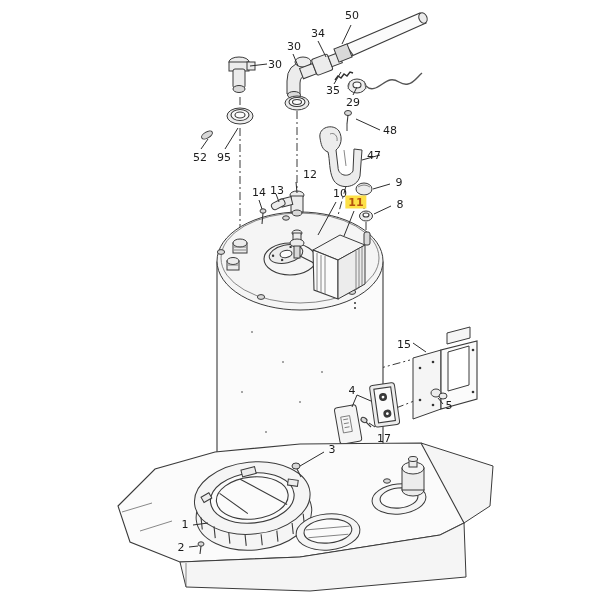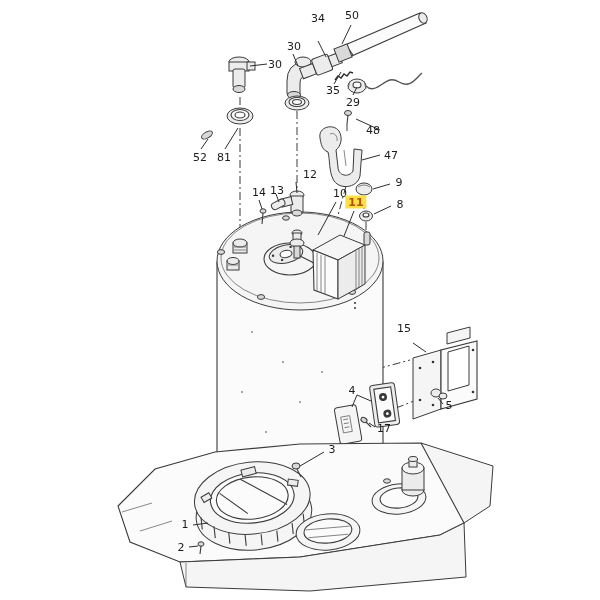--- a/index.html
+++ b/index.html
@@ -304,36 +304,36 @@
       <path class="leader" d="M357 395 L371 401 M357 395 L352 407"></path>
       <path class="leader" d="M375 427 L369 423"></path>
       <path class="leader" d="M443 404 L438 398"></path>
       <path class="leader" d="M324 452 L300 466"></path>
       <path class="leader" d="M193 525 L208 523"></path>
       <path class="leader" d="M189 547 L198 546"></path>
     </g>
   </svg>
 
   <div class="callout" style="left:352px;top:15px">50</div>
-  <div class="callout" style="left:318px;top:18px">34</div>
+  <div class="callout" style="left:318px;top:33px">34</div>
   <div class="callout" style="left:294px;top:46px">30</div>
   <div class="callout" style="left:275px;top:64px">30</div>
   <div class="callout" style="left:333px;top:90px">35</div>
   <div class="callout" style="left:353px;top:102px">29</div>
-  <div class="callout" style="left:373px;top:130px">48</div>
-  <div class="callout" style="left:391px;top:155px">47</div>
+  <div class="callout" style="left:390px;top:130px">48</div>
+  <div class="callout" style="left:374px;top:155px">47</div>
   <div class="callout" style="left:200px;top:157px">52</div>
-  <div class="callout" style="left:224px;top:157px">81</div>
+  <div class="callout" style="left:224px;top:157px">95</div>
   <div class="callout" style="left:310px;top:174px">12</div>
   <div class="callout" style="left:277px;top:190px">13</div>
   <div class="callout" style="left:259px;top:192px">14</div>
   <div class="callout" style="left:340px;top:193px">10</div>
   <div class="callout hl" style="left:356px;top:202px">11</div>
   <div class="callout" style="left:399px;top:182px">9</div>
   <div class="callout" style="left:400px;top:204px">8</div>
-  <div class="callout" style="left:404px;top:328px">15</div>
+  <div class="callout" style="left:404px;top:344px">15</div>
   <div class="callout" style="left:352px;top:390px">4</div>
-  <div class="callout" style="left:384px;top:428px">17</div>
+  <div class="callout" style="left:384px;top:438px">17</div>
   <div class="callout" style="left:449px;top:405px">5</div>
   <div class="callout" style="left:332px;top:449px">3</div>
   <div class="callout" style="left:185px;top:524px">1</div>
   <div class="callout" style="left:181px;top:547px">2</div>
 </div>
 
 </body></html>

